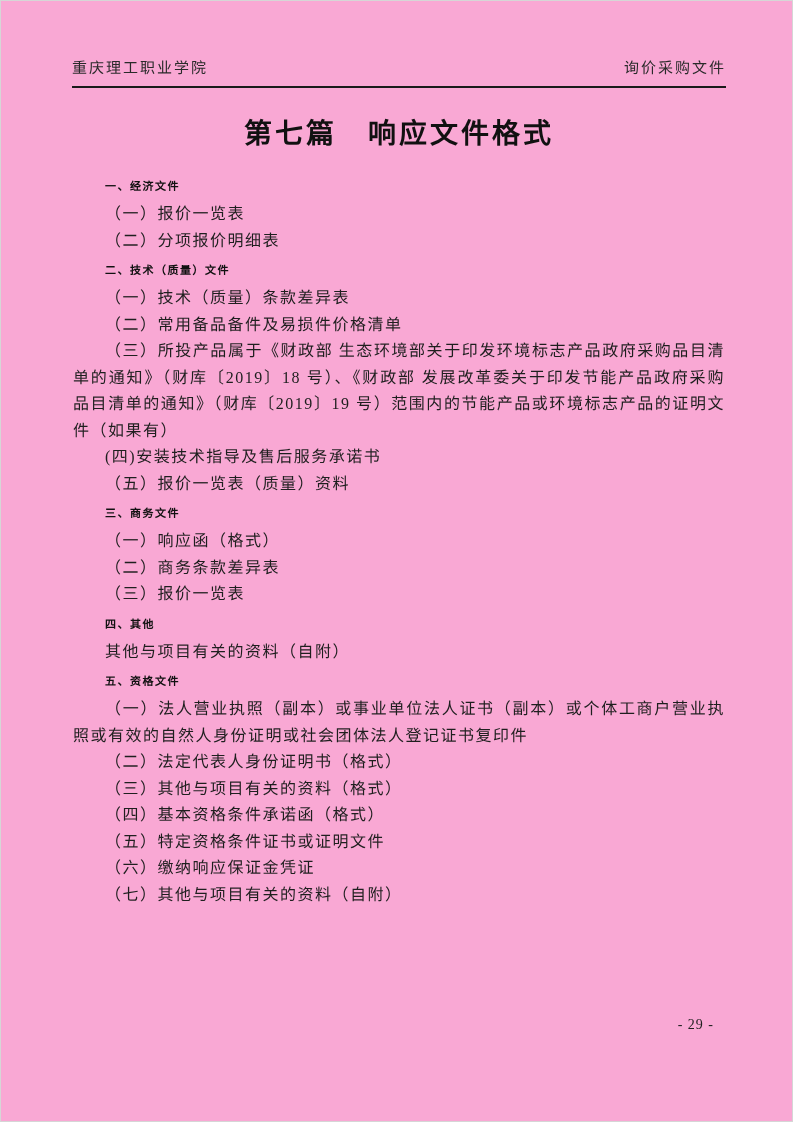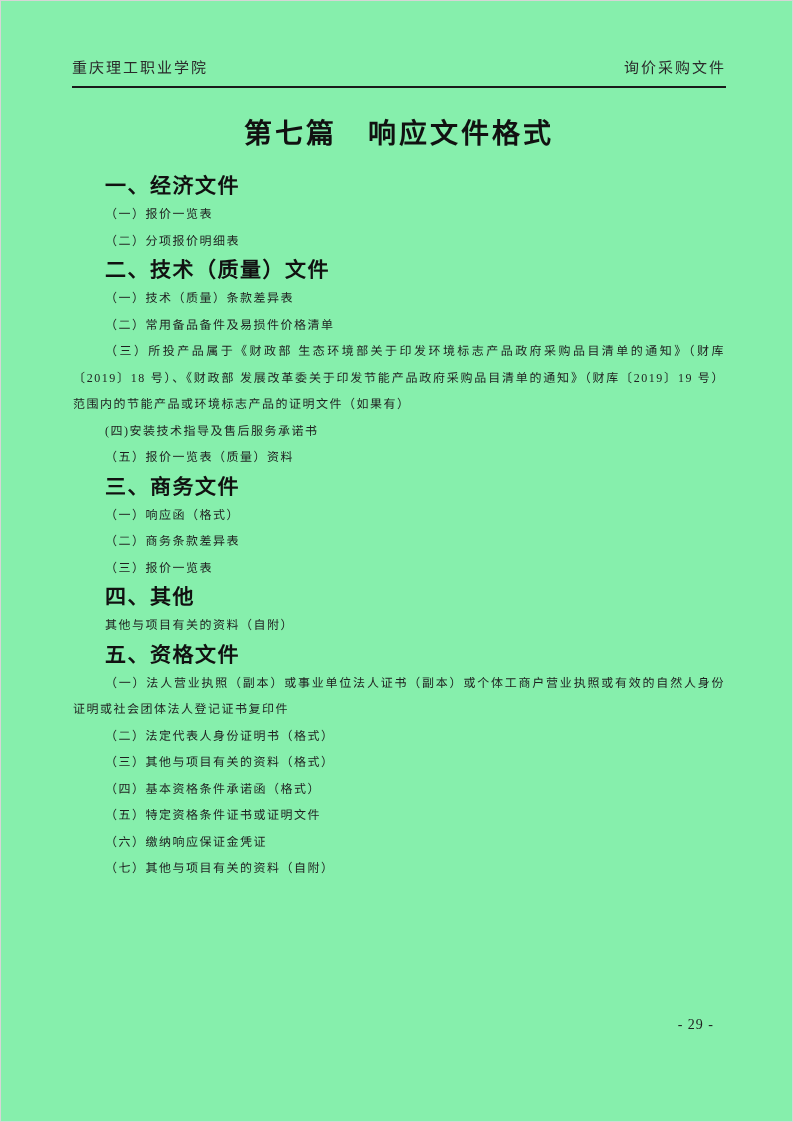--- a/index.html
+++ b/index.html
@@ -4,21 +4,21 @@
 <style>
   html, body {
     margin: 0;
     padding: 0;
     background: #ffffff;
   }
   .page {
     position: relative;
     width: 793px;
     height: 1122px;
-    background: #86efac;
+    background: #f9a8d4;
     box-sizing: border-box;
     border: 1px solid #d6d6d6;
     overflow: hidden;
     color: #1c1c1c;
   }
   .page-header {
     position: absolute;
     top: 55px;
     left: 71px;
     right: 66px;
@@ -44,30 +44,30 @@
     font-family: "Liberation Sans", "DejaVu Sans", sans-serif;
     font-weight: bold;
     font-size: 28px;
     letter-spacing: 3px;
     color: #111111;
   }
   .section-heading {
     margin: 3px 0 2px 0;
     font-family: Liberation Serif, serif;
     font-weight: bold;
-    font-size: 21px;
+    font-size: 11px;
     line-height: 26px;
     letter-spacing: 1.5px;
     text-indent: 32px;
     color: #111111;
   }
   .section-item {
     margin: 0;
     font-family: "Liberation Serif", "DejaVu Serif", serif;
-    font-size: 12px;
+    font-size: 16px;
     line-height: 26.5px;
     letter-spacing: 1.5px;
     text-indent: 32px;
     text-align: justify;
     color: #1f1f1f;
   }
   .page-footer {
     position: absolute;
     top: 1016px;
     right: 78px;

